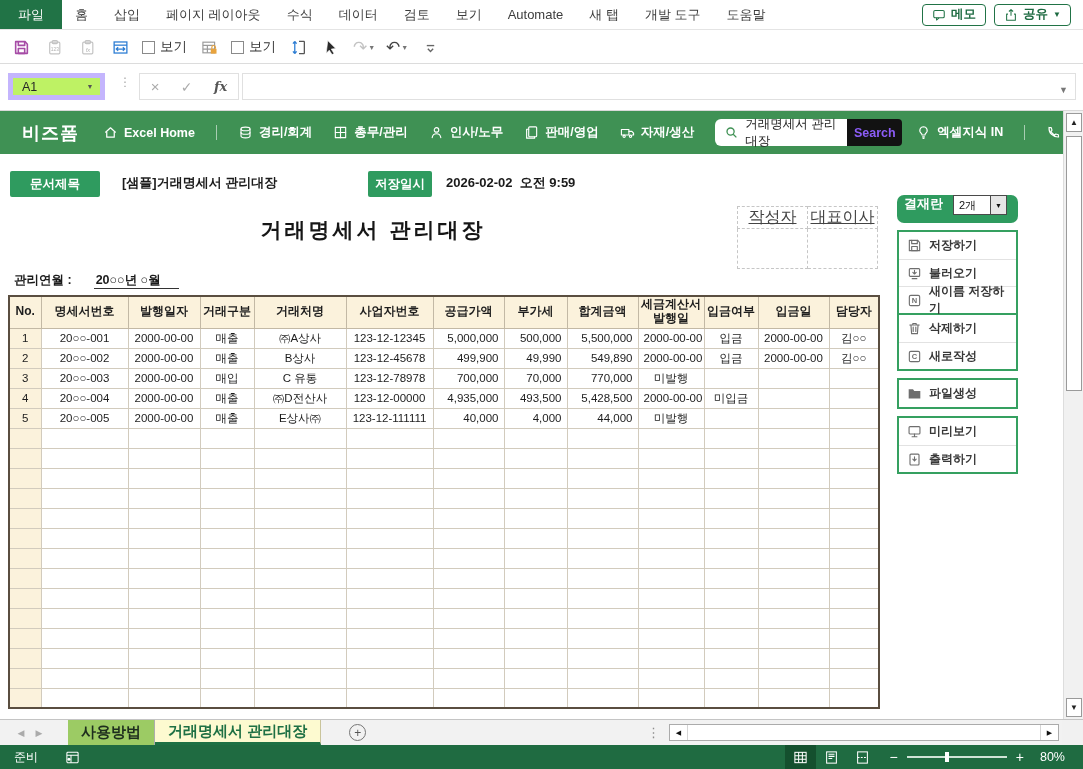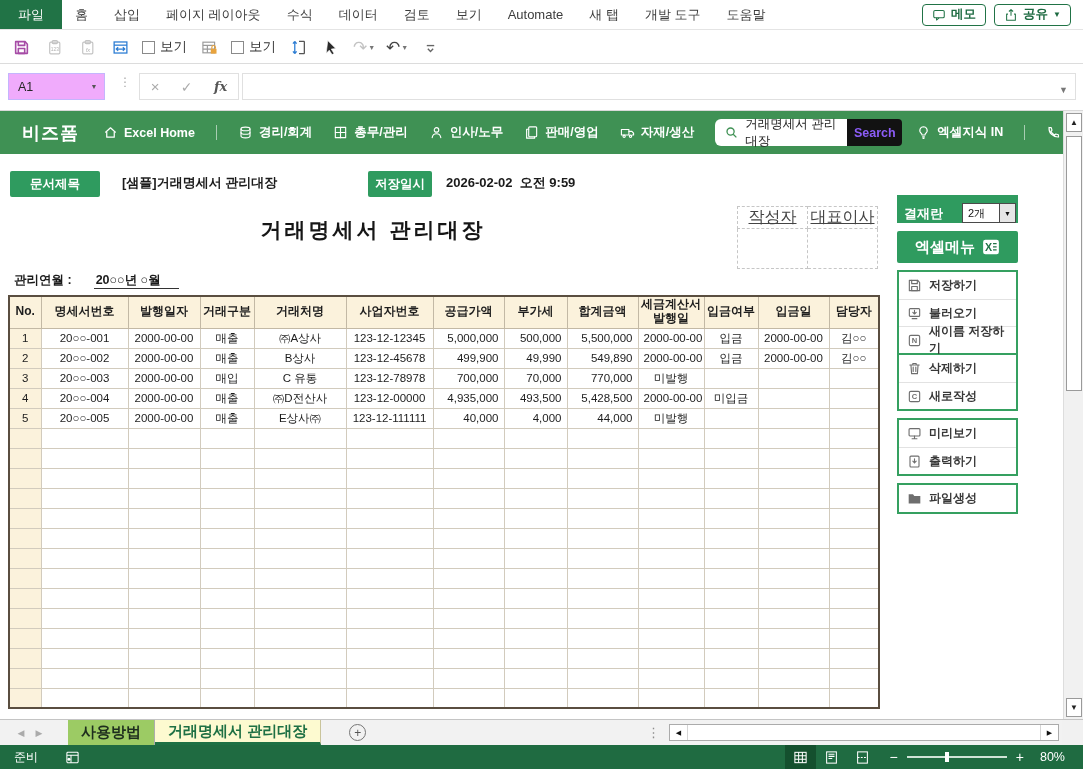--- a/index.html
+++ b/index.html
@@ -21,21 +21,21 @@
   .qbtn { width:22px; height:22px; display:flex; align-items:center; justify-content:center; cursor:pointer; }
   .qbtn svg { width:17px; height:17px; }
   .qcheck { display:flex; gap:5px; align-items:center; font-size:13.5px; color:#333; }
   .cb { width:13px; height:13px; border:1px solid #8a8a8a; background:#fff; display:inline-block; }
   .uglyph { font-size:17px; color:#444; line-height:1; }
   .uglyph.dis { color:#C3C3C3; }
   .mini-chev { font-size:7px; color:#777; margin-left:1px; }
 
   
   .frow { position:absolute; top:64px; left:0; width:100%; height:47px; background:#fff; border-bottom:1px solid #D9D9D9; }
-  .namebox { position:absolute; left:8px; top:9px; width:97px; height:27px; border:1px solid #c4b5fd; background:#f0abfc; display:flex; align-items:center; font-size:12.5px; color:#262626; padding-left:9px; }
+  .namebox { position:absolute; left:8px; top:9px; width:97px; height:27px; border:5px solid #c4b5fd; background:#bef264; display:flex; align-items:center; font-size:12.5px; color:#262626; padding-left:9px; }
   .namebox .arr { margin-left:auto; width:20px; align-self:stretch; display:flex; align-items:center; justify-content:center; color:#555; font-size:7px; }
   .dots { position:absolute; left:119px; top:15px; color:#A9A9A9; font-size:12px; line-height:.55; text-align:center; }
   .fxgroup { position:absolute; left:139px; top:9px; width:100px; height:27px; border:1px solid #E0E0E0; display:flex; align-items:center; justify-content:space-around; background:#fff; }
   .fxgroup .x { color:#ABABAB; font-size:15px; cursor:pointer; }
   .fxgroup .ok { color:#ABABAB; font-size:14px; cursor:pointer; }
   .fxgroup .fx { font-family:"DejaVu Serif",serif; font-style:italic; font-size:13px; font-weight:bold; color:#555; cursor:pointer; }
   .finput { position:absolute; left:242px; top:9px; right:7px; height:27px; border:1px solid #E0E0E0; background:#fff; font-size:12px; padding:0 24px 0 6px; color:#222; display:flex; align-items:center; }
   .fchev { position:absolute; right:15px; top:21px; color:#777; font-size:9px; }
 
   
@@ -63,21 +63,21 @@
 
   .doc-table { position:absolute; left:8px; top:141px; width:870px; border-collapse:collapse; table-layout:fixed; border:2px solid #5A4E40; }
   .doc-table th { background:#FBF2DC; border:1px solid #C3B9A5; font-size:12px; font-weight:bold; height:32px; white-space:pre-line; line-height:1.15; color:#1d1d1d; padding:0 2px; }
   .doc-table td { border:1px solid #D2CBBD; height:20px; font-size:11.5px; padding:0 5px; color:#1c1c1c; overflow:hidden; white-space:nowrap; }
   .doc-table td.num { background:#FBF2DC; }
   .doc-table td.c { text-align:center; }
   .doc-table td.r { text-align:right; }
 
   
   .panel { position:absolute; left:897px; top:41px; width:121px; }
-  .approval { height:28px; background:#2F9B5F; border-radius:0; display:flex; align-items:flex-end; padding:0 2px 0 7px; }
+  .approval { height:28px; background:#2F9B5F; border-radius:7px; display:flex; align-items:flex-start; padding:0 11px 0 7px; }
   .approval .lbl { color:#fff; font-weight:bold; font-size:13px; }
   .dd { margin-left:auto; display:flex; height:20px; cursor:pointer; }
   .dd-val { width:37px; background:#fff; border:1px solid #4a4a4a; border-right:none; font-size:11px; display:flex; align-items:center; padding-left:5px; color:#111; }
   .dd-btn { width:17px; background:#E6E6E6; border:1px solid #4a4a4a; display:flex; align-items:center; justify-content:center; font-size:7px; color:#111; }
   .menu-head { margin-top:8px; height:32px; background:#2F9B5F; border-radius:2px; color:#fff; font-weight:bold; font-size:15px; display:flex; align-items:center; justify-content:center; gap:7px; }
   .menu-head svg { width:18px; height:18px; }
   .menu-box { border:2px solid #35A060; background:#fff; }
   .menu-box.joined { margin-top:-2px; }
   .menu-box.gap { margin-top:7px; }
   .mitem { height:27px; display:flex; align-items:center; gap:7px; padding-left:8px; font-size:12px; font-weight:bold; color:#383838; cursor:pointer; }
@@ -666,28 +666,20 @@
         </tbody>
     </table>
 
     <div class="panel">
       <div class="approval">
         <span class="lbl">결재란</span>
         <span class="dd">
           <span class="dd-val">2개</span>
           <span class="dd-btn">▼</span>
         </span>
-      </div>
-      <div class="menu-head">
-        <span>엑셀메뉴</span>
-        <svg viewBox="0 0 16 16">
-            <rect x="1" y="1.5" width="14" height="13" rx="2" fill="#fff" stroke="none"></rect>
-            <text x="5.8" y="11.5" font-size="9.5" text-anchor="middle" fill="#217346" stroke="none" font-weight="bold">X</text>
-            <path d="M9.8 5h3.2M9.8 7.8h3.2M9.8 10.6h3.2" stroke="#217346" stroke-width="1.1"></path>
-          </svg>
       </div>
       <div id="menu-groups">
           <div class="menu-box" style="margin-top: 7px;">
             <div class="mitem">
               <svg class="ic" viewBox="0 0 16 16" fill="none" stroke="#6e6e6e" stroke-width="1.2" stroke-linecap="round" stroke-linejoin="round">
                 <path d="M2.5 2.5h9L13.5 5v8.5h-11z"></path>
                 <path d="M5 2.5V6h6V2.5"></path>
                 <rect x="5" y="9" width="6" height="4.5"></rect>
               </svg>
               <span>저장하기</span>
@@ -719,41 +711,41 @@
               <svg class="ic" viewBox="0 0 16 16" fill="none" stroke="#6e6e6e" stroke-width="1.2" stroke-linecap="round" stroke-linejoin="round">
                 <rect x="2.5" y="2.5" width="11" height="11" rx="1.5"></rect>
                 <text x="8" y="11" font-size="8" text-anchor="middle" fill="#6e6e6e" stroke="none" font-weight="bold">C</text>
               </svg>
               <span>새로작성</span>
             </div>
           </div>
           <div class="menu-box gap">
             <div class="mitem">
               <svg class="ic" viewBox="0 0 16 16" fill="none" stroke="#6e6e6e" stroke-width="1.2" stroke-linecap="round" stroke-linejoin="round">
+                <path d="M1.8 3.4h4.6l1.4 1.8h6.4v8H1.8z" fill="#6e6e6e" stroke="none"></path>
+              </svg>
+              <span>파일생성</span>
+            </div>
+          </div>
+          <div class="menu-box gap">
+            <div class="mitem">
+              <svg class="ic" viewBox="0 0 16 16" fill="none" stroke="#6e6e6e" stroke-width="1.2" stroke-linecap="round" stroke-linejoin="round">
                 <rect x="2.2" y="2.8" width="11.6" height="7.8" rx="1"></rect>
                 <path d="M8 10.6v2.2M5.4 13.6h5.2"></path>
               </svg>
               <span>미리보기</span>
             </div>
             <div class="mitem">
               <svg class="ic" viewBox="0 0 16 16" fill="none" stroke="#6e6e6e" stroke-width="1.2" stroke-linecap="round" stroke-linejoin="round">
                 <rect x="3.2" y="2.2" width="9.6" height="11.6" rx="1"></rect>
                 <path d="M8 5v4.5M6.2 7.7 8 9.5l1.8-1.8"></path>
               </svg>
               <span>출력하기</span>
             </div>
           </div>
-          <div class="menu-box gap">
-            <div class="mitem">
-              <svg class="ic" viewBox="0 0 16 16" fill="none" stroke="#6e6e6e" stroke-width="1.2" stroke-linecap="round" stroke-linejoin="round">
-                <path d="M1.8 3.4h4.6l1.4 1.8h6.4v8H1.8z" fill="#6e6e6e" stroke="none"></path>
-              </svg>
-              <span>파일생성</span>
-            </div>
-          </div>
         </div>
     </div>
   </div>
 
   <div class="vscroll">
     <div class="vbtn" style="top:2px;">▲</div>
     <div class="vthumb"></div>
     <div class="vbtn" style="bottom:2px;">▼</div>
   </div>
 

